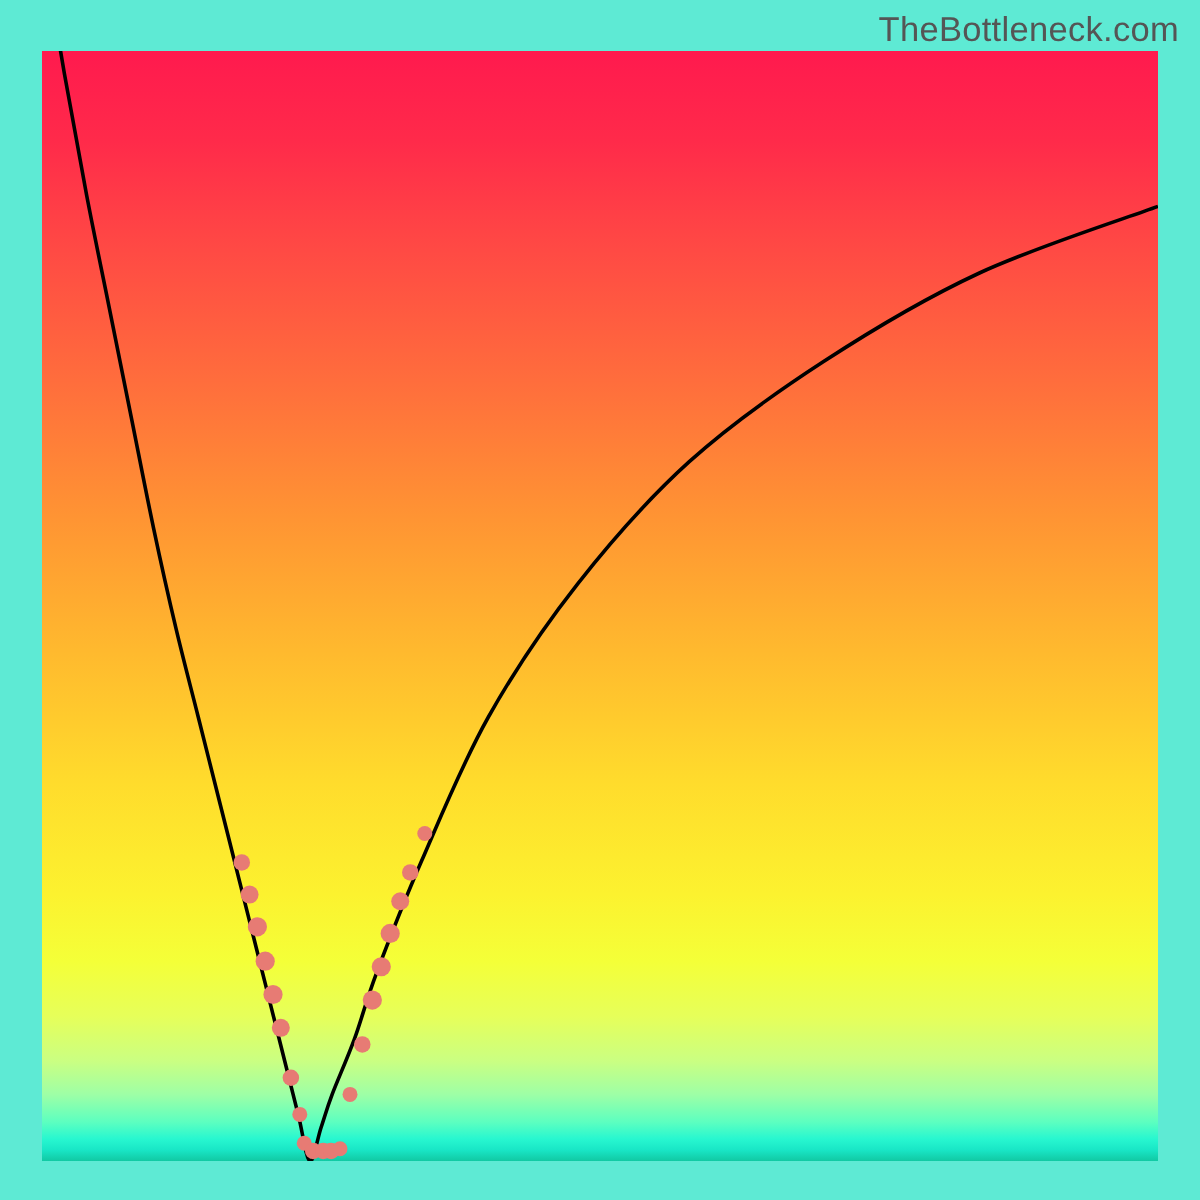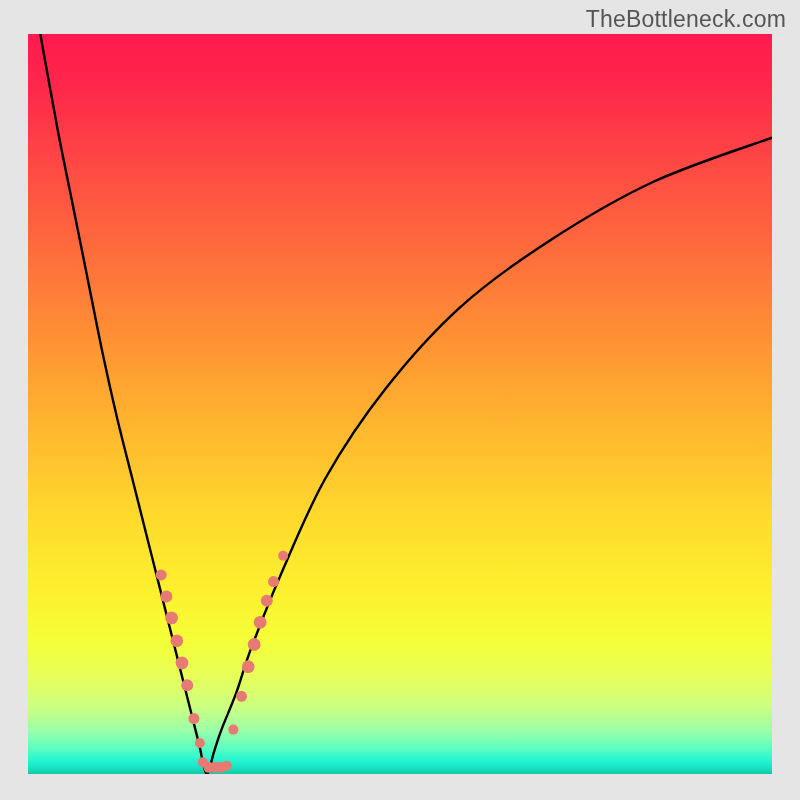--- a/index.html
+++ b/index.html
@@ -8,21 +8,21 @@
     width: 800px;
     height: 800px;
     overflow: hidden;
     background: #000;
     font-family: Arial, Helvetica, sans-serif;
   }
   .frame {
     position: relative;
     width: 800px;
     height: 800px;
-    background: #e5e5e5;
+    background: #5eead4;
   }
   .watermark {
     position: absolute;
     top: 6px;
     right: 14px;
     color: #555;
     font-size: 23px;
     font-weight: 500;
     letter-spacing: 0.2px;
     z-index: 10;

